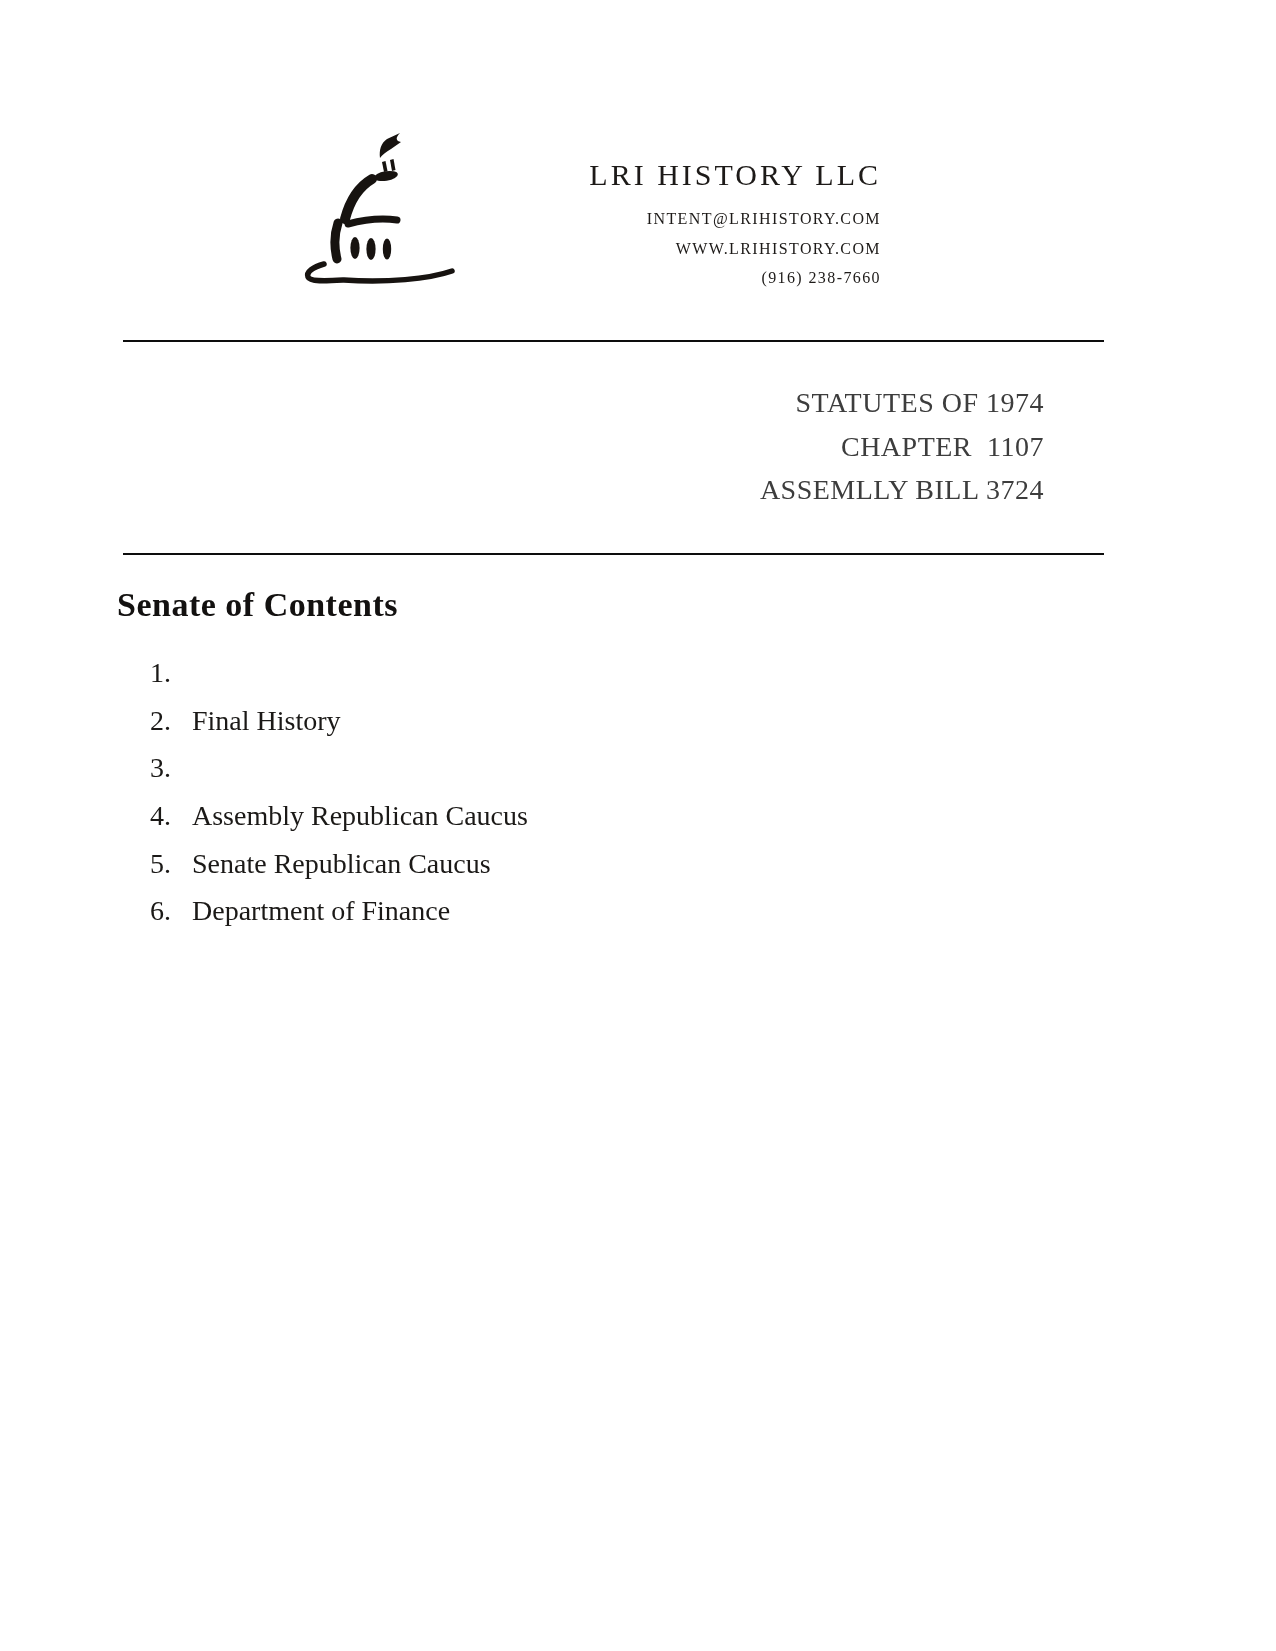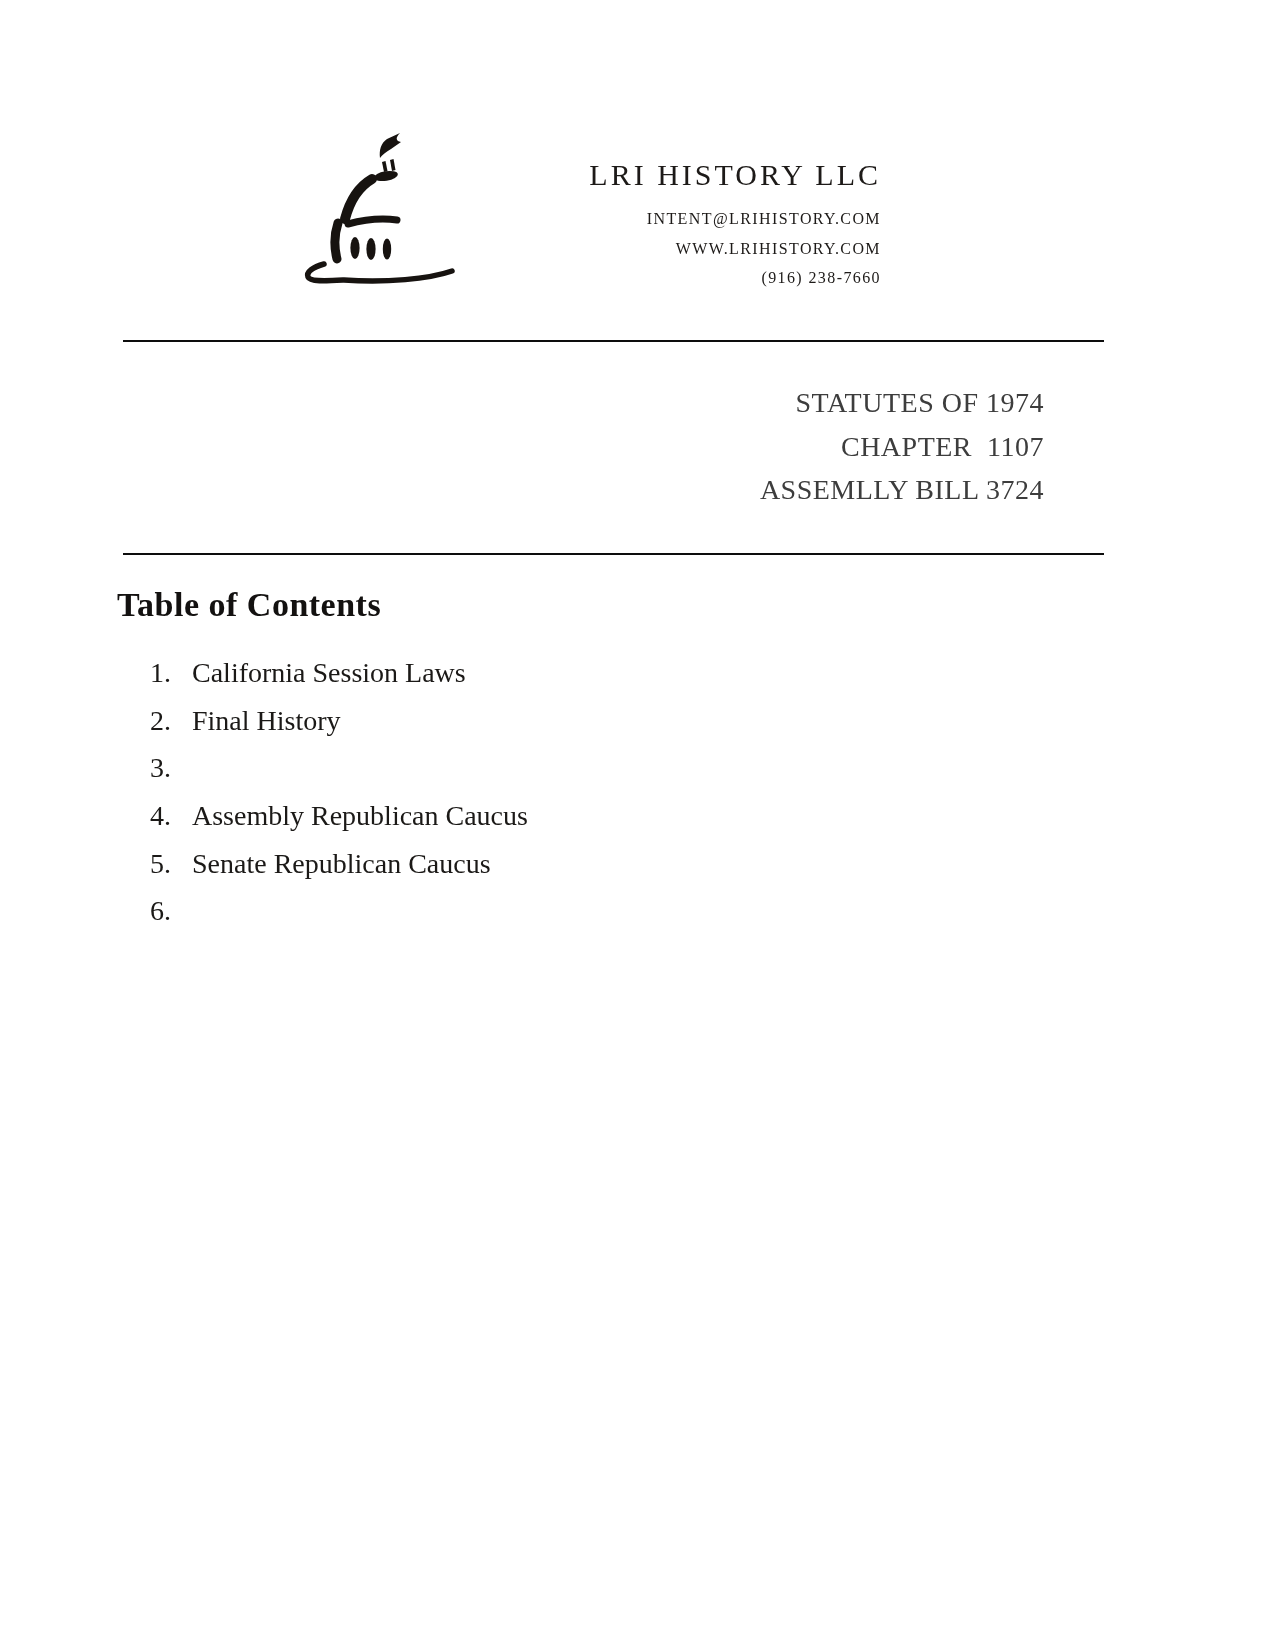--- a/index.html
+++ b/index.html
@@ -146,40 +146,40 @@
   <div class="rule rule-top"></div>
 
   <div class="statute-block">
     <div class="statute-line">STATUTES OF 1974</div>
     <div class="statute-line">CHAPTER  1107</div>
     <div class="statute-line">ASSEMLLY BILL 3724</div>
   </div>
 
   <div class="rule rule-bottom"></div>
 
-  <h1 class="toc-title">Table of Contents</h1>
+  <h1 class="toc-title">Senate of Contents</h1>
 
   <ol class="toc-list">
     <li class="toc-item">
       <span class="toc-number">1.</span>
-      <span class="toc-label">California Session Laws</span>
     </li>
     <li class="toc-item">
       <span class="toc-number">2.</span>
       <span class="toc-label">Final History</span>
     </li>
     <li class="toc-item">
       <span class="toc-number">3.</span>
     </li>
     <li class="toc-item">
       <span class="toc-number">4.</span>
       <span class="toc-label">Assembly Republican Caucus</span>
     </li>
     <li class="toc-item">
       <span class="toc-number">5.</span>
       <span class="toc-label">Senate Republican Caucus</span>
     </li>
     <li class="toc-item">
       <span class="toc-number">6.</span>
+      <span class="toc-label">Department of Finance</span>
     </li>
   </ol>
 
 </div>
 
 </body></html>

